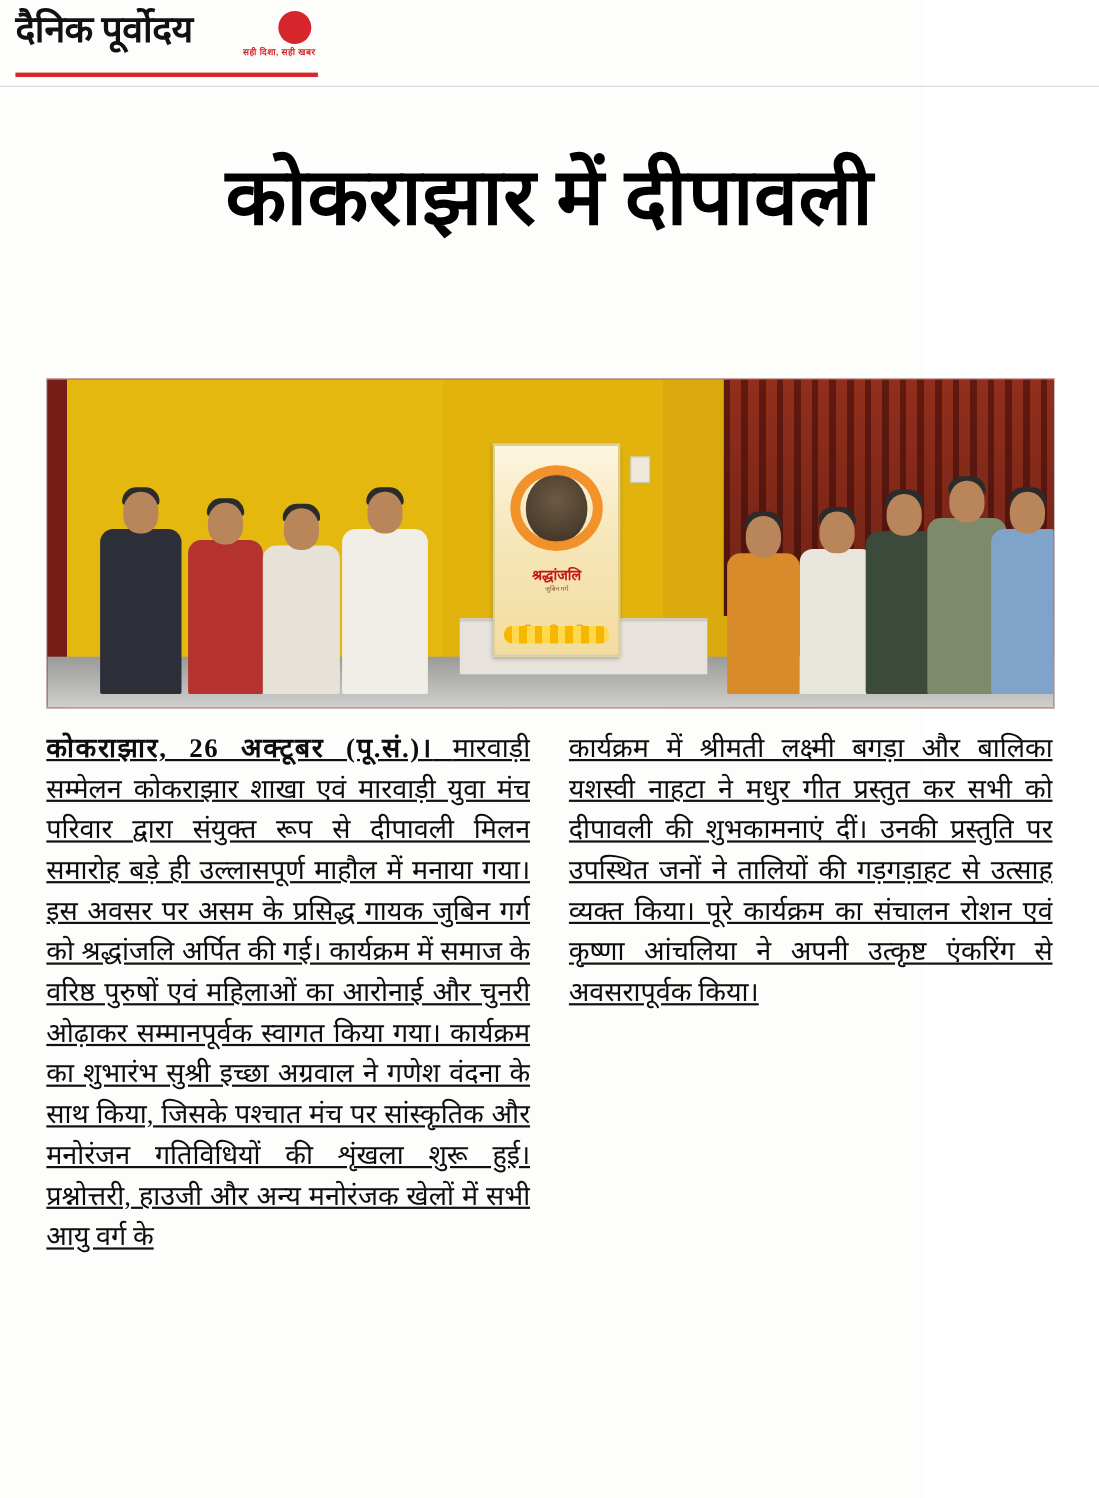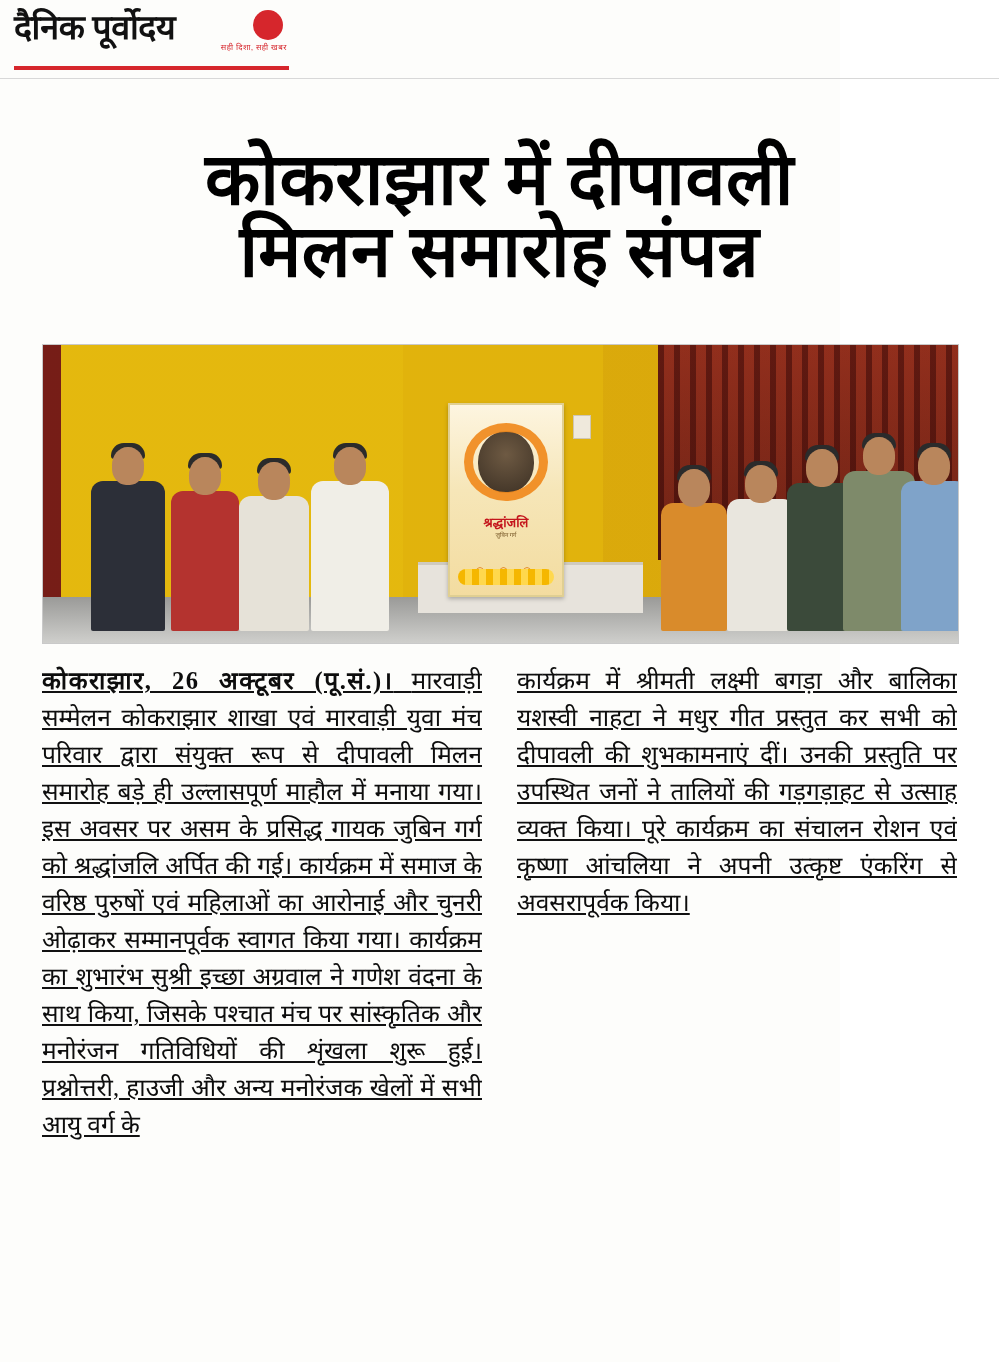--- a/index.html
+++ b/index.html
@@ -47,21 +47,21 @@
     height: 30px;
     border-radius: 50%;
     background: #d6262c;
   }
   .masthead-tag {
     position: absolute;
     right: 2px;
     top: 33px;
     font-size: 8px;
     color: #d6262c;
-    font-weight: normal;
+    font-weight: bold;
     letter-spacing: 0.5px;
     margin-left: 16px;
   }
   .masthead-rule {
     position: absolute;
     left: 14px;
     top: 66px;
     width: 275px;
     height: 4px;
     background: #d6262c;
@@ -297,21 +297,20 @@
   <div class="masthead">
     <div class="masthead-title">दैनिक पूर्वोदय</div>
     <div class="masthead-accent"></div>
     <div class="masthead-tag">सही दिशा, सही खबर</div>
   </div>
   <div class="masthead-rule"></div>
   <div class="header-hairline"></div>
 
   <h1 class="headline">
     <span class="headline-line">कोकराझार में दीपावली</span>
-    <span class="headline-line">मिलन समारोह संपन्न</span>
   </h1>
 
   <div class="photo-wrap">
     <div class="photo">
       <div class="curtain"></div>
       <div class="wall-switch"></div>
       <div class="floor"></div>
       <div class="table"></div>
 
       <div class="person" style="left:48px;width:74px;height:150px;background:#2c2f38;">

